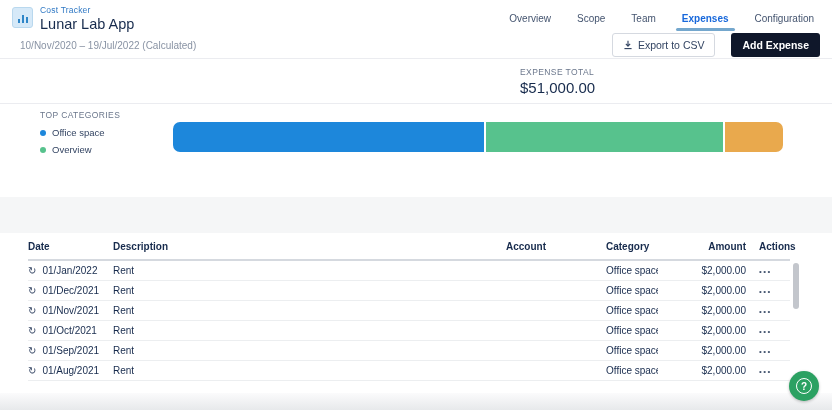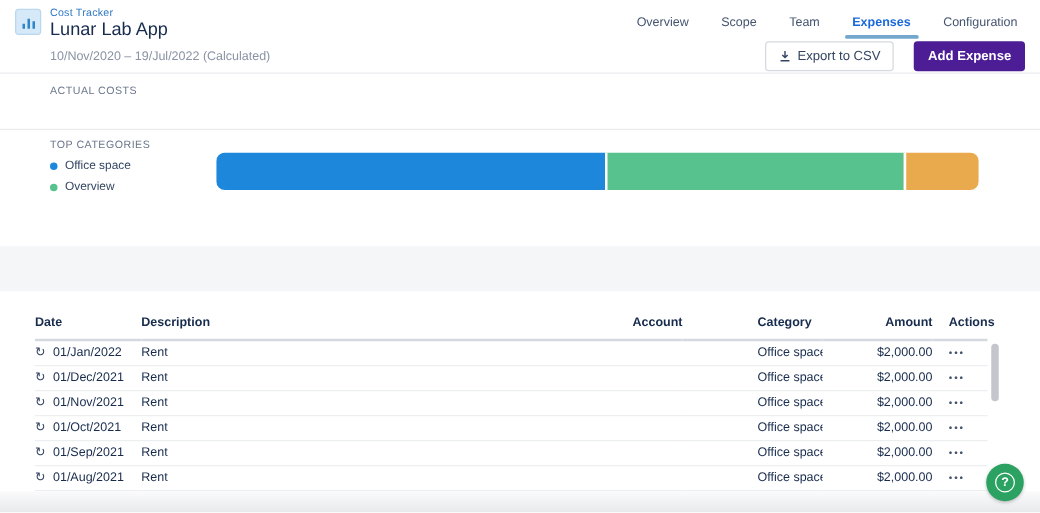--- a/index.html
+++ b/index.html
@@ -21,27 +21,27 @@
   .project { font-size:14.5px; color:#172b4d; font-weight:500; margin-top:1px; }
   .tabs { display:flex; gap:26px; padding-top:8px; padding-right:4px; }
   .tab { font-size:10px; color:#44546f; cursor:pointer; position:relative;
     padding-bottom:7px; }
   .tab.active { color:#1868db; font-weight:bold; }
   .tab.active::after { content:""; position:absolute; left:-6px; right:-6px;
     bottom:0; height:3px; border-radius:2px; background:#74a7cd; }
 
   
   .toolbar { height:26px; display:flex; justify-content:space-between;
-    align-items:center; padding:0 12px 0 40px; }
+    align-items:center; padding:0 12px 0 20px; }
   .date-range { font-size:10px; color:#8993a4; }
   .toolbar-actions { display:flex; gap:16px; align-items:center; }
   .btn-export { display:flex; align-items:center; gap:5px; height:24px;
     padding:0 10px; background:#fff; border:1px solid #d5d9e0; border-radius:3px;
     font-size:10.5px; color:#344563; font-family:inherit; cursor:pointer; }
-  .btn-add { height:24px; padding:0 11px; background:#4c1d95; border:none;
+  .btn-add { height:24px; padding:0 11px; background:#0f172a; border:none;
     border-radius:3px; font-size:10.5px; font-weight:bold; color:#fff;
     font-family:inherit; cursor:pointer; }
 
   
   .chart-card { border-top:1px solid #ebecf0; height:139px; }
   .chart-head { display:flex; padding:8px 0 0 40px; height:45px;
     border-bottom:1px solid #ebecf0; }
   .chart-head .left { width:480px; }
   .eyebrow { font-size:8.5px; color:#6b778c; letter-spacing:.4px; }
   .section-title { font-size:15px; font-weight:bold; color:#253858; margin-top:2px; }
@@ -56,21 +56,21 @@
   .stacked-bar { width:610px; height:30px; margin-top:12px; border-radius:7px;
     overflow:hidden; display:flex; }
   .bar-seg { height:100%; }
   .bar-seg + .bar-seg { border-left:2px solid #fff; }
 
   
   .gap { height:36px; background:#f5f6f7; }
 
   
   .table-card { position:relative; background:#fff; height:161px;
-    padding:0 42px 0 28px;margin-top:12px; }
+    padding:0 42px 0 28px; }
   table { width:100%; border-collapse:collapse; table-layout:fixed; }
   th { font-size:10px; font-weight:bold; color:#172b4d; text-align:left;
     padding:8px 0 7px 0; border-bottom:2px solid #d5d9df; }
   th.r, td.r { text-align:right; }
   th.cat, td.cat { padding-left:60px; }
   th.act, td.act { padding-left:13px; }
   td { font-size:10px; color:#172b4d; padding:4px 0;
     border-bottom:1px solid #eceef0; white-space:nowrap; overflow:hidden; }
   .date-cell { display:flex; align-items:center; gap:6px; }
   .recur { font-size:10px; color:#344563; line-height:1; }
@@ -126,21 +126,24 @@
         </svg>
         <span>Export to CSV</span>
       </button>
       <button class="btn-add">Add Expense</button>
     </div>
   </div>
 
   <section class="chart-card">
     <div class="chart-head">
       <div class="left">
-        <div class="eyebrow">ACTUAL COSTS</div>
+      </div>
+      <div>
+        <div class="eyebrow">EXPENSE TOTAL</div>
+        <div class="total-value">$51,000.00</div>
       </div>
     </div>
     <div class="chart-body">
       <div class="legend">
         <div class="legend-title">TOP CATEGORIES</div>
         <div id="legend-items">
             <div class="legend-item">
               <span class="legend-dot" style="background: rgb(29, 135, 219);"></span>
               <span class="legend-label">Office space</span>
             </div>

